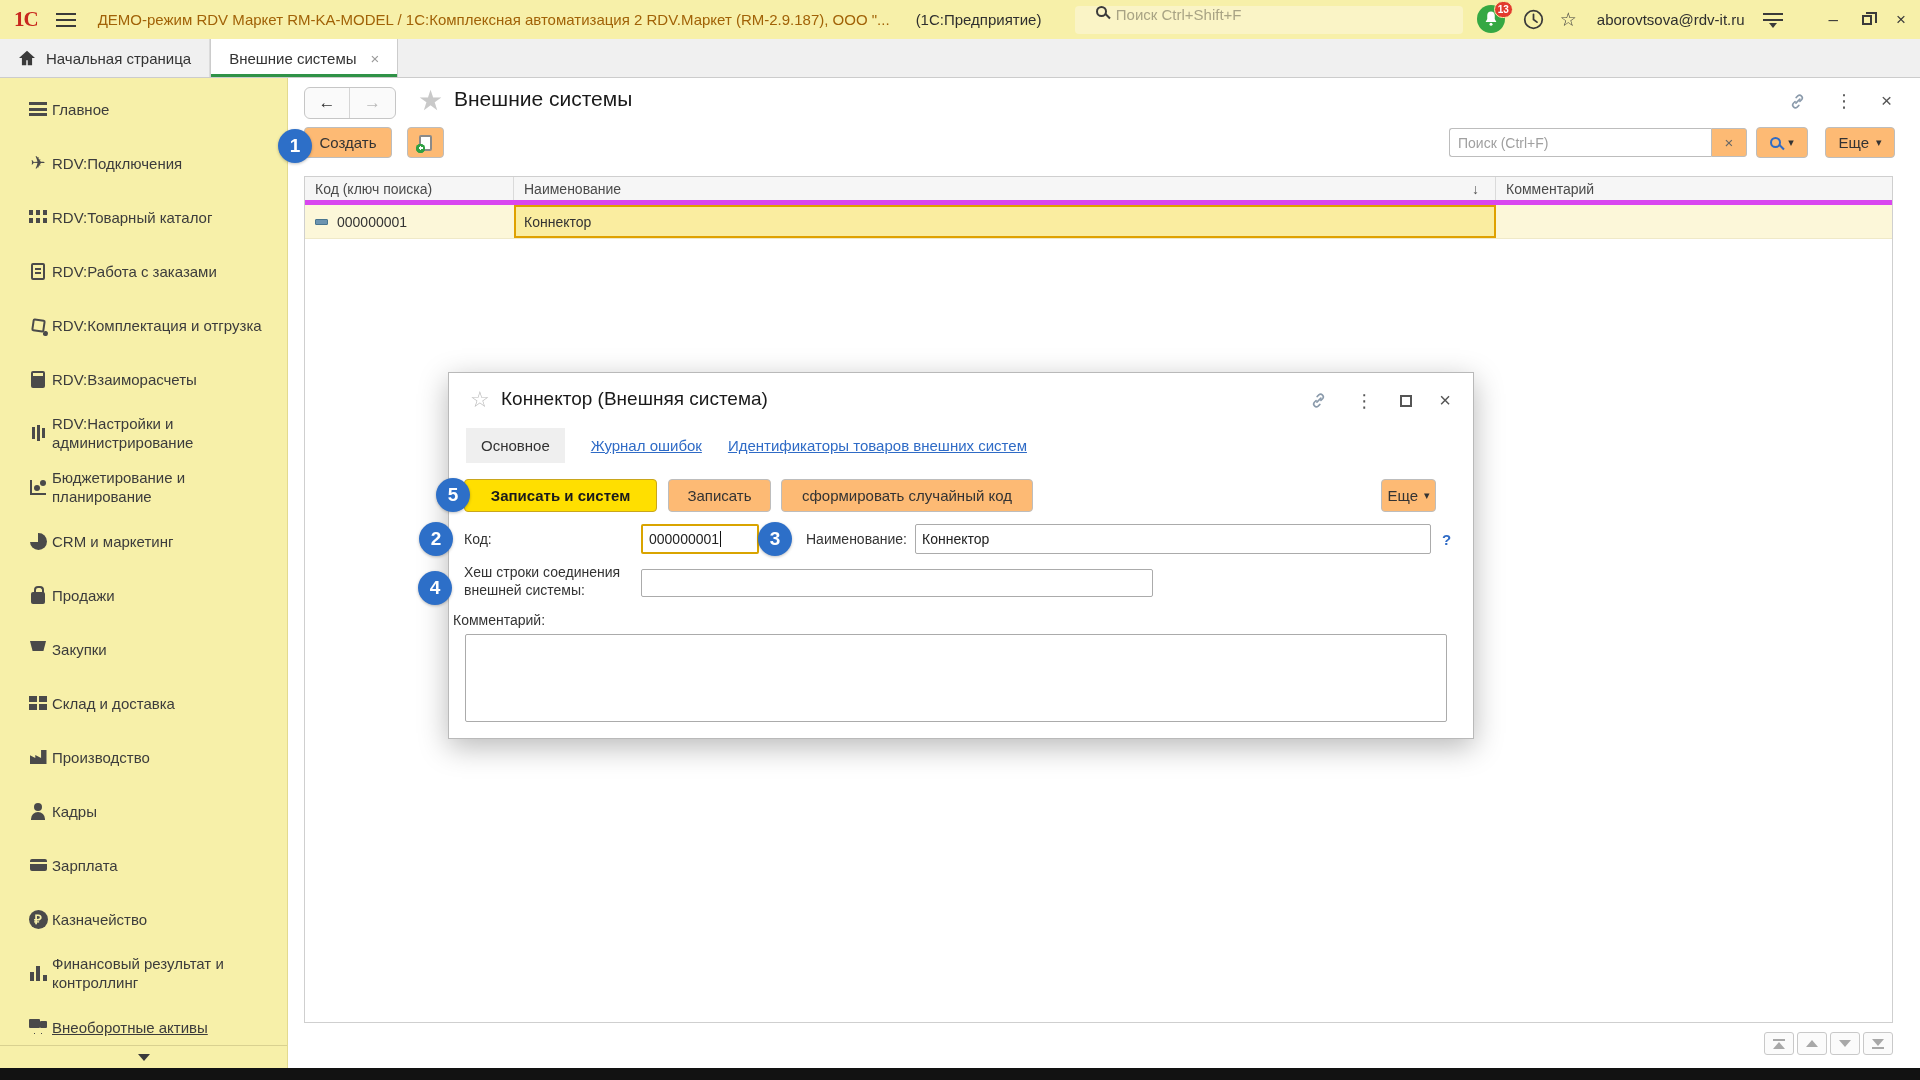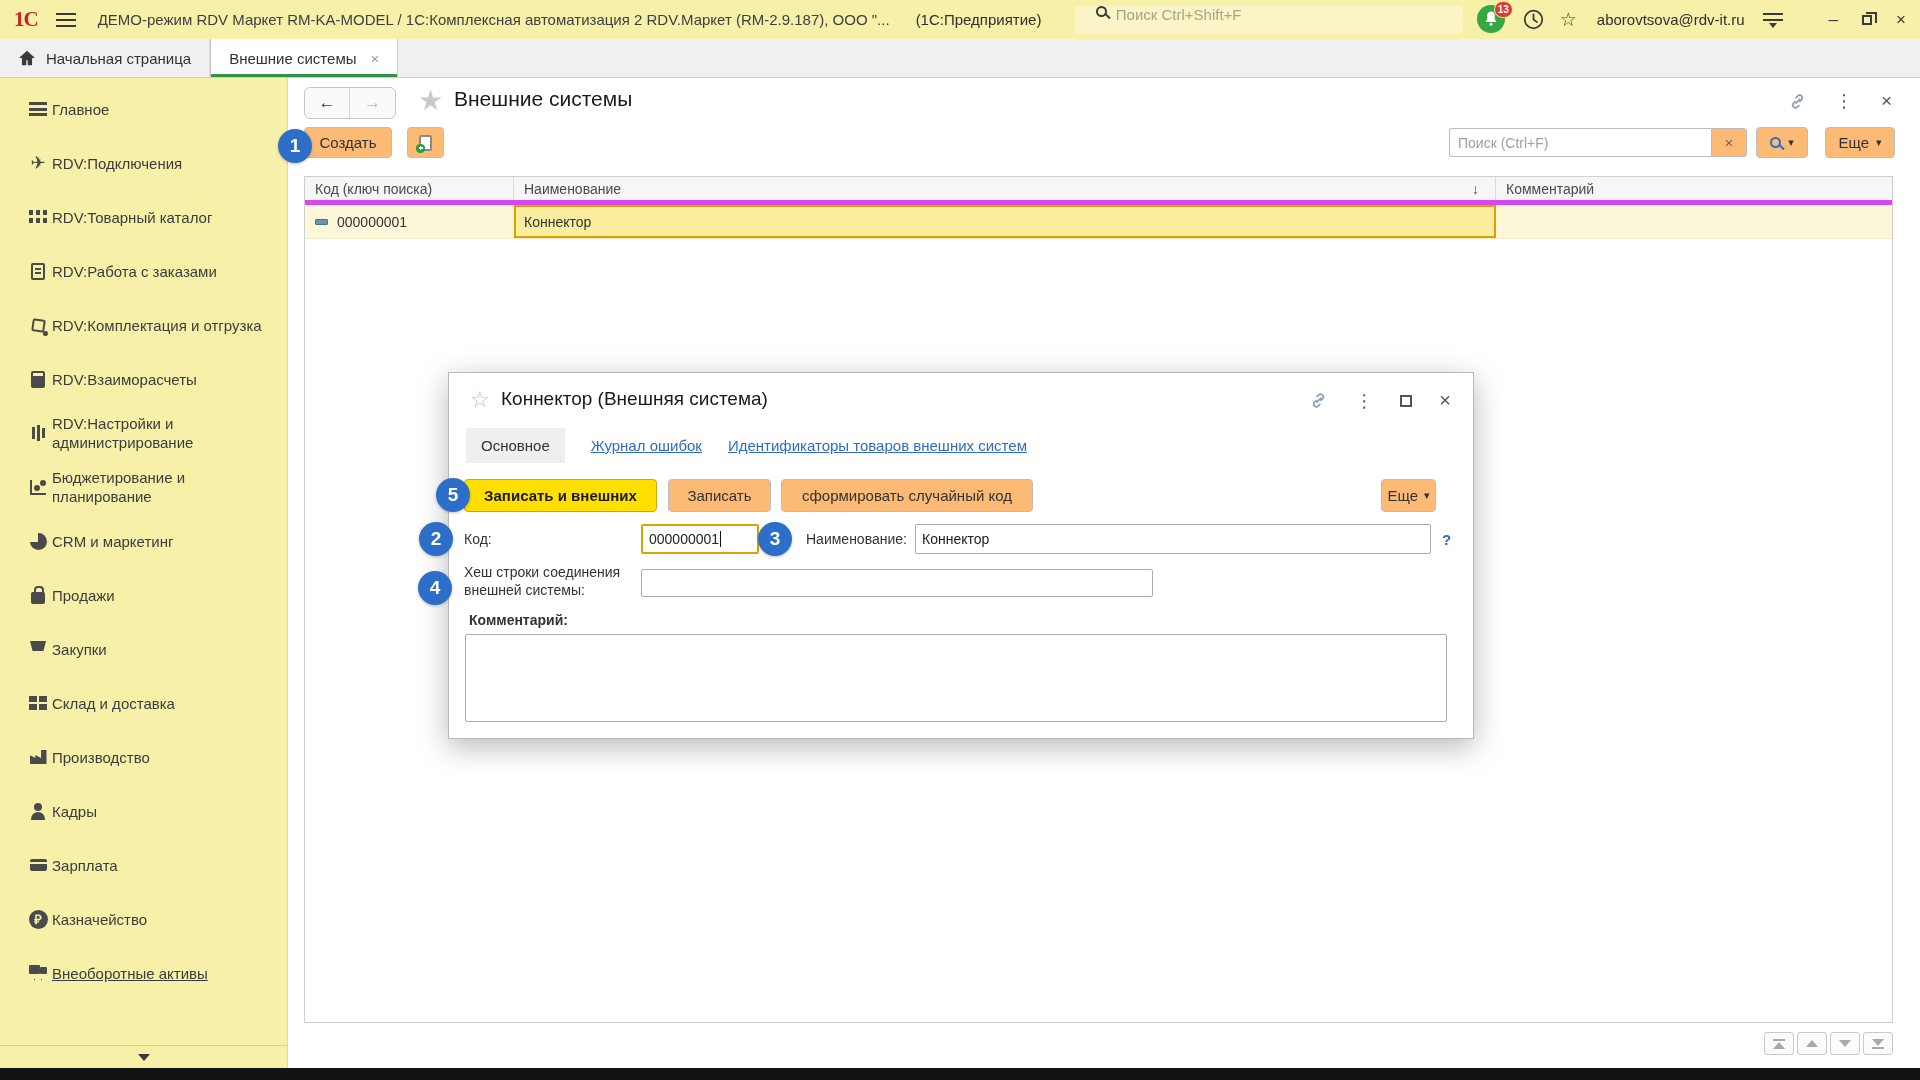--- a/index.html
+++ b/index.html
@@ -3,21 +3,21 @@
 <meta charset="utf-8">
 <style>
   * { margin:0; padding:0; box-sizing:border-box; }
   html,body { width:1920px; height:1080px; font-family:"Liberation Sans", sans-serif; }
   .screen { position:relative; width:1920px; height:1080px; overflow:hidden; background:#fff; }
 
   
   .titlebar { position:absolute; left:0; top:0; width:1920px; height:39px; background:#F7F0A9; display:flex; align-items:center; padding:0 14px; }
   .logo { font-weight:bold; font-size:21px; color:#C8281E; font-family:"Liberation Serif", serif; letter-spacing:-1px; margin-right:18px; }
   .burger { width:20px; height:14px; background:repeating-linear-gradient(to bottom,#3A3A3A 0 2px,transparent 2px 6px); margin-right:22px; cursor:pointer; }
-  .tb-title { font-size:15px; color:#404040; white-space:nowrap; }
+  .tb-title { font-size:15px; color:#a16207; white-space:nowrap; }
   .tb-session { font-size:15px; color:#2F2F2F; margin-left:26px; white-space:nowrap; }
   .tb-spacer { flex:1; }
   .tb-search { width:388px; height:28px; background:#FAF4C6; border-radius:4px; display:flex; align-items:flex-start; padding:0 21px; gap:9px; margin-right:14px; }
   .mag { width:11px; height:11px; border:2px solid #3A3A3A; border-radius:50%; position:relative; flex:none; }
   .mag::after { content:""; position:absolute; width:7px; height:2px; background:#3A3A3A; transform:rotate(45deg); right:-6px; bottom:-2px; }
   .mag.blue { border-color:#2F6BC6; } .mag.blue::after { background:#2F6BC6; }
   .tb-search input { flex:1; border:none; outline:none; background:transparent; font-size:15px; color:#555; font-family:"Liberation Sans", sans-serif; }
   .tb-search input::placeholder { color:#A8A384; }
   .bell-wrap { position:relative; width:30px; height:30px; margin-right:16px; }
   .bell-circle { width:28px; height:28px; border-radius:50%; background:#35A843; display:flex; align-items:center; justify-content:center; }
@@ -300,20 +300,26 @@
             <span class="g-card"></span>
           </span>
         <span class="sb-label">Зарплата</span>
       </div>
       <div class="sb-item">
         <span class="ico">
             <span class="g-ruble">₽</span>
           </span>
         <span class="sb-label">Казначейство</span>
       </div>
+      <div class="sb-item">
+        <span class="ico">
+            <span class="g-cols"></span>
+          </span>
+        <span class="sb-label">Финансовый результат и контроллинг</span>
+      </div>
       <div class="sb-item hovered">
         <span class="ico">
             <span class="g-truck"></span>
           </span>
         <span class="sb-label">Внеоборотные активы</span>
       </div>
     </div>
     <div class="sb-expander">
       <span class="tri-dn-dark"></span>
     </div>
@@ -411,21 +417,21 @@
       <span class="dlg-close">×</span>
     </div>
 
     <div class="dlg-tabs">
       <span class="dtab-active">Основное</span>
       <span class="dtab-link">Журнал ошибок</span>
       <span class="dtab-link">Идентификаторы товаров внешних систем</span>
     </div>
 
     <div class="dlg-toolbar">
-      <button class="btn btn-save-close">Записать и внешних</button>
+      <button class="btn btn-save-close">Записать и систем</button>
       <button class="btn btn-save">Записать</button>
       <button class="btn btn-gen">сформировать случайный код</button>
       <button class="btn btn-dlg-more">
         <span>Еще</span>
         <span class="caret">▾</span>
       </button>
     </div>
 
     <span class="fld-label" style="left:15px; top:158px;">Код:</span>
     <div class="finput focused" style="left:192px; top:151px; width:118px; height:30px;">
@@ -434,21 +440,21 @@
     </div>
     <span class="fld-label" style="left:357px; top:158px;">Наименование:</span>
     <div class="finput" style="left:466px; top:151px; width:516px; height:30px;">
       <span>Коннектор</span>
     </div>
     <span class="help-q">?</span>
 
     <span class="fld-label" style="left:15px; top:190px; width:172px; line-height:18px;">Хеш строки соединения внешней системы:</span>
     <div class="finput" style="left:192px; top:196px; width:512px; height:28px;"></div>
 
-    <span class="fld-label" style="left:20px; top:239px;font-weight:bold;">Комментарий:</span>
+    <span class="fld-label" style="left:4px; top:239px;">Комментарий:</span>
     <textarea class="dlg-textarea" style=""></textarea>
   </div>
 
   <div class="ann" style="left:278px; top:129px;">1</div>
   <div class="ann" style="left:419px; top:522px;">2</div>
   <div class="ann" style="left:758px; top:522px;">3</div>
   <div class="ann" style="left:418px; top:571px;">4</div>
   <div class="ann" style="left:436px; top:478px;">5</div>
 
   <div class="bottombar"></div>

